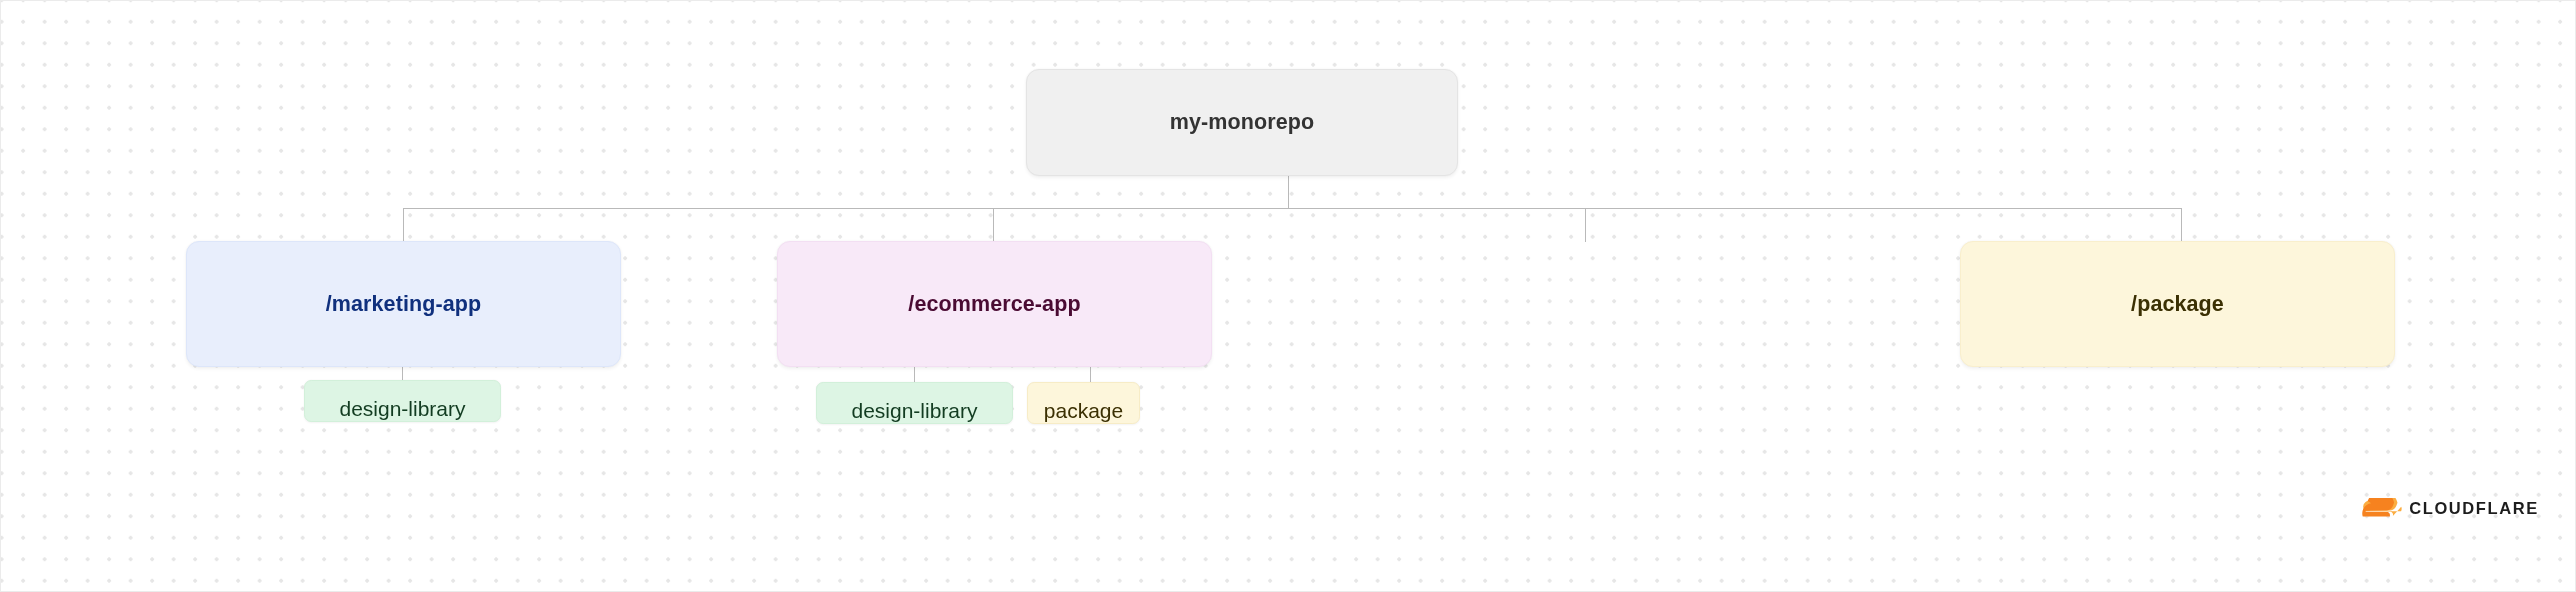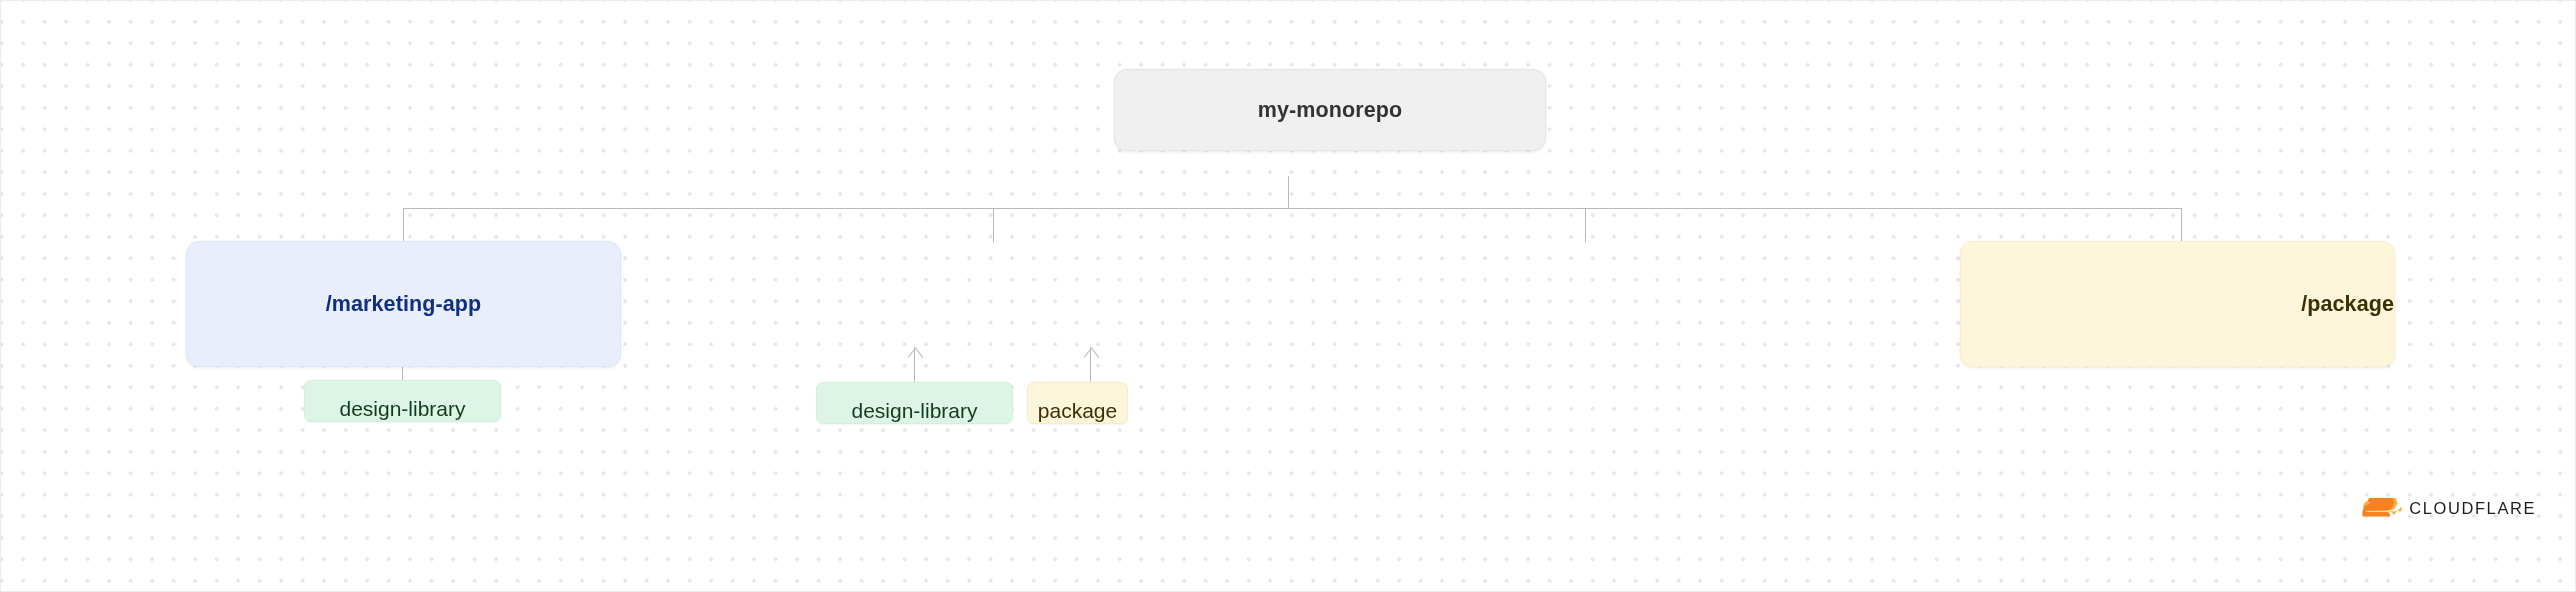--- a/index.html
+++ b/index.html
@@ -39,24 +39,24 @@
   }
 
   .node-label {
     font-weight: bold;
     letter-spacing: 0.1px;
     white-space: nowrap;
   }
 
   
   .node-root {
-    left: 1113px;
+    left: 1025px;
     top: 68px;
     width: 432px;
-    height: 82px;
+    height: 107px;
     background: #f0f0f0;
     border: 0.7px solid #e4e4e4;
   }
   .node-root .node-label {
     font-size: 21.5px;
     color: #333333;
   }
 
   
   .node-app {
@@ -89,21 +89,20 @@
     background: #ddf5e4;
     border: 0.7px solid #d2f0da;
   }
   .app-design .node-label { color: #0c361b; }
 
   .app-package {
     left: 1959px;
     width: 435px;
     background: #fdf6db;
     border: 0.7px solid #f9efcd;
-    justify-content: flex-end;
   }
   .app-package .node-label { color: #3b3003; }
 
   
   .pill {
     position: absolute;
     box-sizing: border-box;
     height: 42px;
     border-radius: 7.2px;
     display: flex;
@@ -119,21 +118,21 @@
     color: #123c21;
   }
   .pill-yellow {
     background: #fdf6db;
     border: 0.7px solid #f7ecc6;
     color: #3b3003;
   }
 
   .pill-mk-design { left: 303px; top: 379px; width: 197px; }
   .pill-ec-design { left: 815px; top: 381px; width: 197px; }
-  .pill-ec-package { left: 1026px; top: 381px; width: 101px; }
+  .pill-ec-package { left: 1026px; top: 381px; width: 113px; }
 
   
   .conn {
     position: absolute;
     background: #b9b9b9;
   }
   .conn-v { width: 1.4px; }
   .conn-h { height: 1.4px; }
 
   
@@ -166,21 +165,21 @@
   .cf-logo {
     position: absolute;
     left: 2361px;
     top: 497px;
     display: flex;
     align-items: center;
     gap: 7.2px;
   }
   .cf-wordmark {
     font-size: 16.5px;
-    font-weight: normal;
+    font-weight: bold;
     letter-spacing: 1.6px;
     color: #1d1d1d;
   }
 </style>
 </head>
 <body>
 
 <div id="canvas">
 
   <div class="conn conn-v" style="left:1287px; top:175px; height:33px;"></div>
@@ -202,20 +201,23 @@
   <div class="arrow-head" style="left:1090px; top:347px;"></div>
 
   <div class="node node-root">
     <span class="node-label">my-monorepo</span>
   </div>
 
   <div class="node node-app app-marketing">
     <span class="node-label">/marketing-app</span>
   </div>
 
+  <div class="node node-app app-ecommerce">
+    <span class="node-label">/ecommerce-app</span>
+  </div>
 
 
   <div class="node node-app app-package">
     <span class="node-label">/package</span>
   </div>
 
   <div class="pill pill-green pill-mk-design">
     <span>design-library</span>
   </div>
 

